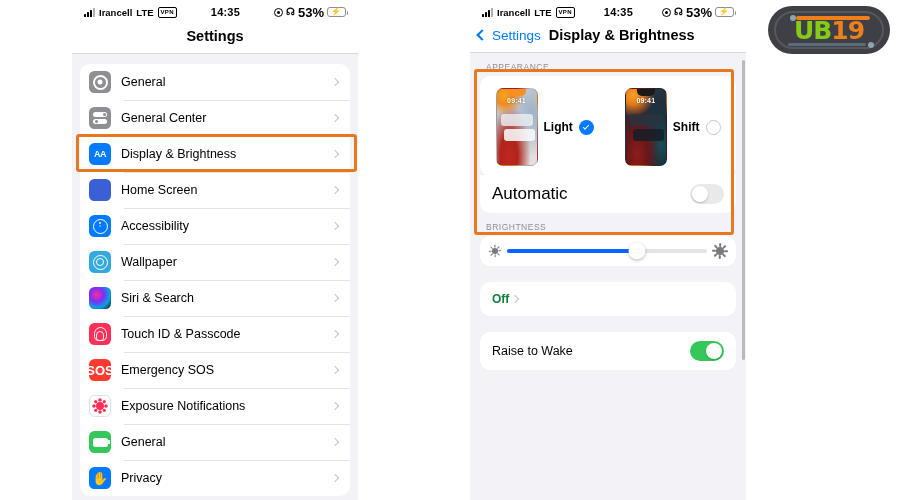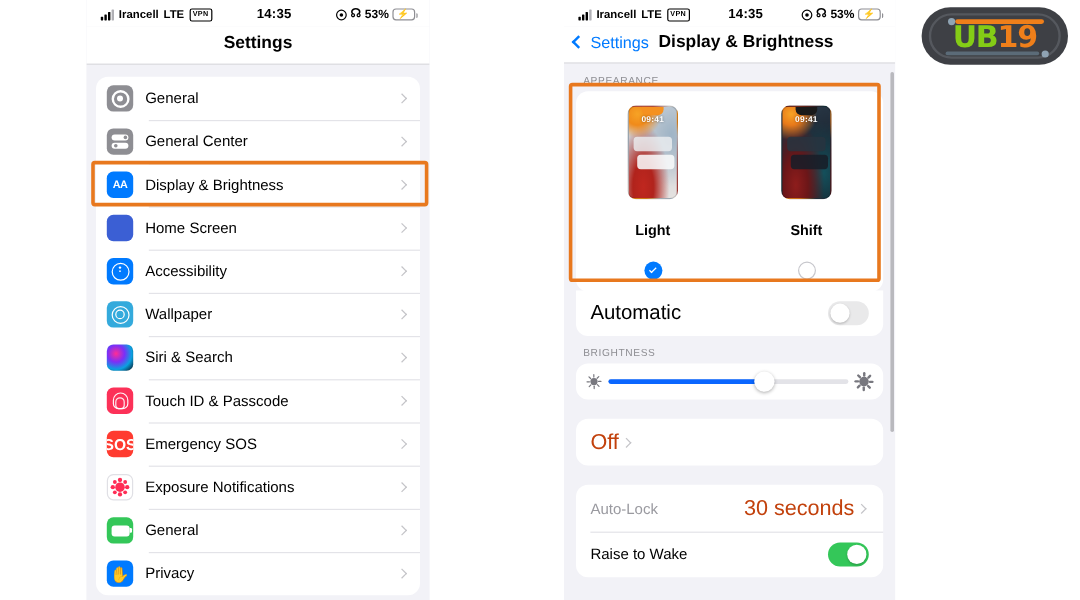--- a/index.html
+++ b/index.html
@@ -37,21 +37,21 @@
   .bars i:nth-child(4){height:9px; background:#b0b0b5;}
   .carrier { font-size:9.5px; font-weight:600; }
   .lte { font-size:9.5px; font-weight:600; }
   .vpn-badge {
     font-size:6px; font-weight:700; border:1px solid #000; border-radius:2px;
     padding:0 2px; line-height:9px; letter-spacing:.3px;
   }
   .loc-icon { width:9px; height:9px; border:1.4px solid #000; border-radius:50%; position:relative; }
   .loc-icon::after{content:"";position:absolute;left:2px;top:2px;width:3px;height:3px;background:#000;border-radius:50%;}
   .hp-icon { font-size:10px; line-height:10px; }
-  .batt-pct { font-size:10px; font-weight:600;text-align:right; }
+  .batt-pct { font-size:13px; font-weight:600;text-align:right; }
   .batt {
     width:19px; height:10px; border:1.2px solid #8e8e93; border-radius:3px;
     position:relative; padding:1px;
   }
   .batt::after{content:"";position:absolute;right:-3px;top:3px;width:1.5px;height:4px;background:#8e8e93;border-radius:0 1px 1px 0;}
   .batt .fill{height:100%; width:70%; background:#ffcc00; border-radius:1.5px;}
   .batt .bolt{position:absolute;left:50%;top:50%;transform:translate(-50%,-50%);font-size:8px;color:#000;line-height:1;}
 
   
   .navbar-center {
@@ -79,21 +79,21 @@
   .row + .row::before {
     content:""; position:absolute; left:44px; right:0; top:0; height:.7px; background:#e3e3e8;
   }
   .app-icon {
     width:22px; height:22px; border-radius:5.5px; flex:0 0 22px;
     display:flex; align-items:center; justify-content:center;
     font-size:8px; color:#fff; font-weight:bold; overflow:hidden; position:relative;
   }
   .row-label { flex:1; font-size:12.5px; color:#000; }
   .row-label.dim { color:#9a9aa0; }
-  .row-value { font-size:18px; color:#c2410c; margin-right:3px; }
+  .row-value { font-size:12px; color:#15803d; margin-right:3px;font-weight:bold; }
   .chev {
     width:6px; height:6px; border-top:1.6px solid #c4c4c8; border-right:1.6px solid #c4c4c8;
     transform: rotate(45deg); flex:0 0 auto; margin-right:3px;
   }
 
   
   .ic-general { background:#8e8e93; }
   .ic-general .gear { width:15px;height:15px;border-radius:50%;border:2.2px solid #fff; position:relative;}
   .ic-general .gear::after{content:"";position:absolute;left:50%;top:50%;transform:translate(-50%,-50%);width:5px;height:5px;border-radius:50%;background:#fff;}
   .ic-cc { background:#8e8e93; display:flex; flex-direction:column; gap:2px; align-items:center; justify-content:center;}
@@ -135,21 +135,21 @@
 
   
   .detail-scroll { height: calc(500px - 22px - 34px); overflow:hidden; position:relative; padding: 0 10px; }
   .sec-header {
     font-size:8.5px; color:#8e8e93; letter-spacing:.5px;
     padding: 9px 6px 4px 6px; text-transform:uppercase;
   }
   .card { background:#fff; border-radius:10px; }
 
   .appearance-card { padding: 12px 0 10px 0; display:flex; justify-content:space-around; }
-  .appr-opt { display:flex; flex-direction:column; align-items:center; gap:19px; }
+  .appr-opt { display:flex; flex-direction:row; align-items:center; gap:6px; }
   .thumb {
     width:42px; height:78px; border-radius:7px; overflow:hidden; position:relative;
     border:1.3px solid rgba(0,0,0,.15);
   }
   .thumb-light {
     background:
       radial-gradient(circle at 18% 8%, #f7a325 0%, #f08a1a 12%, rgba(240,138,26,0) 26%),
       radial-gradient(ellipse at 30% 88%, #c0271f 0%, #b0231c 22%, rgba(176,35,28,0) 55%),
       radial-gradient(ellipse at 88% 30%, #9fb4c6 0%, rgba(159,180,198,0) 58%),
       linear-gradient(160deg, #d9dde1 0%, #c8ccd2 45%, #e6e3e1 100%);
@@ -506,25 +506,20 @@
         <div class="simple-row">
           <span class="row-value">Off</span>
           <span class="chev"></span>
         </div>
       </div>
 
       <div class="spacer-16"></div>
 
       <div class="card" id="lock-group">
           <div class="simple-row">
-            <span class="row-label dim">Auto-Lock</span>
-            <span class="row-value">30 seconds</span>
-            <span class="chev"></span>
-          </div>
-          <div class="simple-row">
             <span class="row-label">Raise to Wake</span>
             <span class="toggle on">
               <span class="knob"></span>
             </span>
           </div>
         </div>
     </div>
 
     <div class="scrollbar"></div>
   </div>

